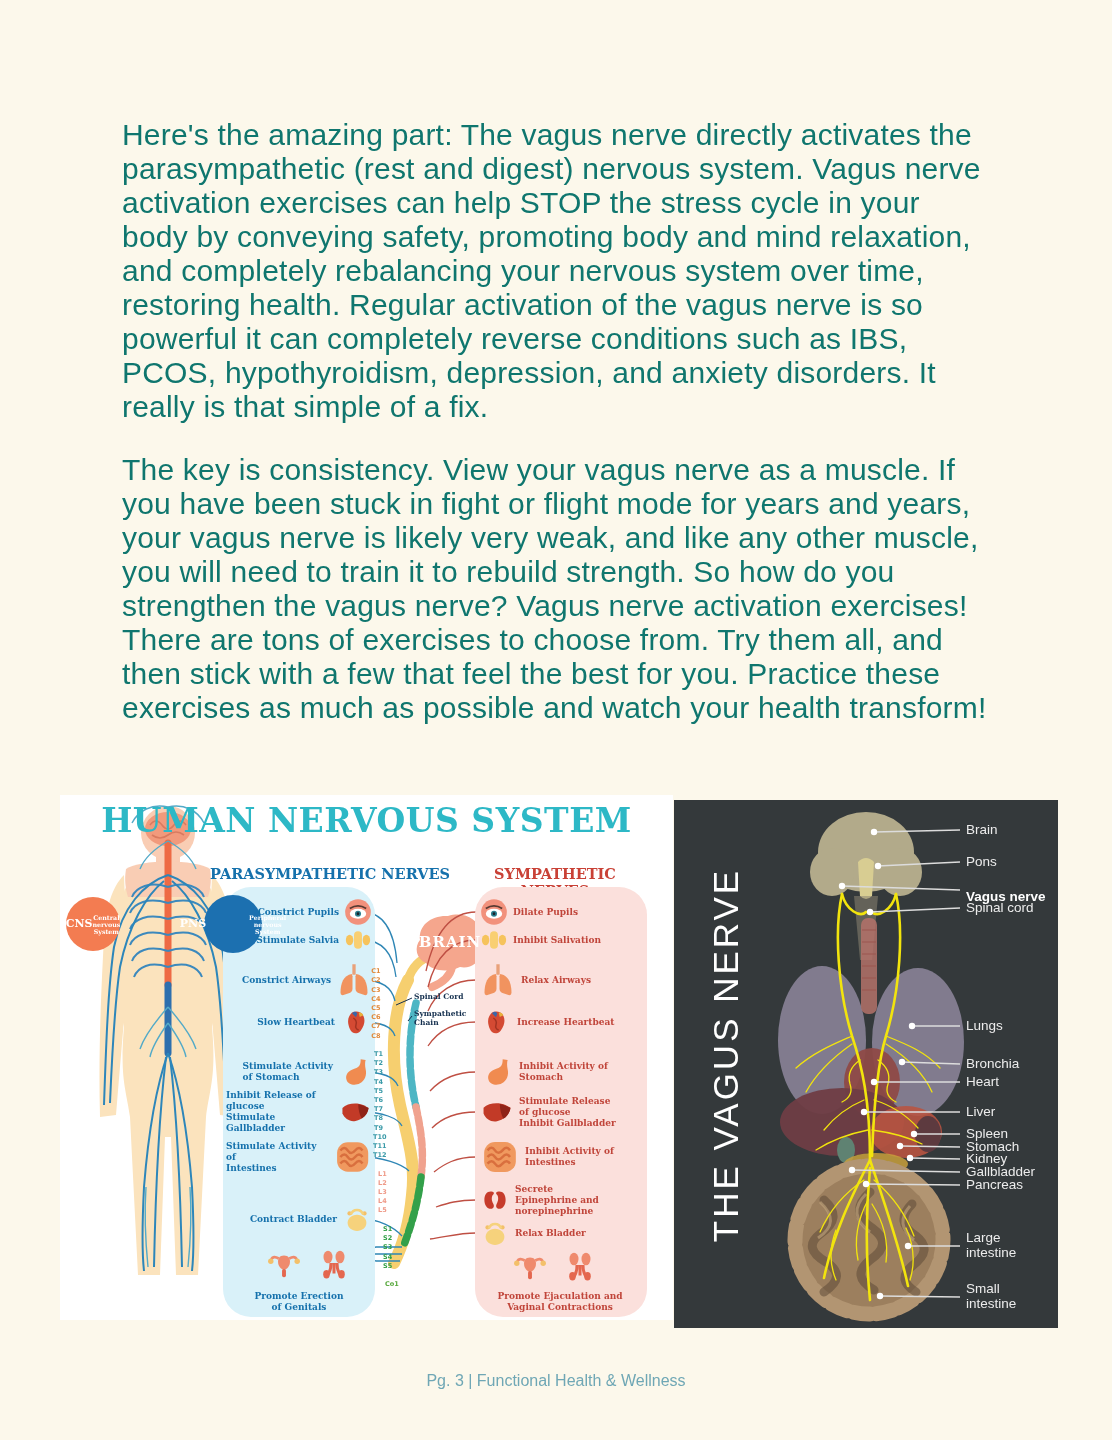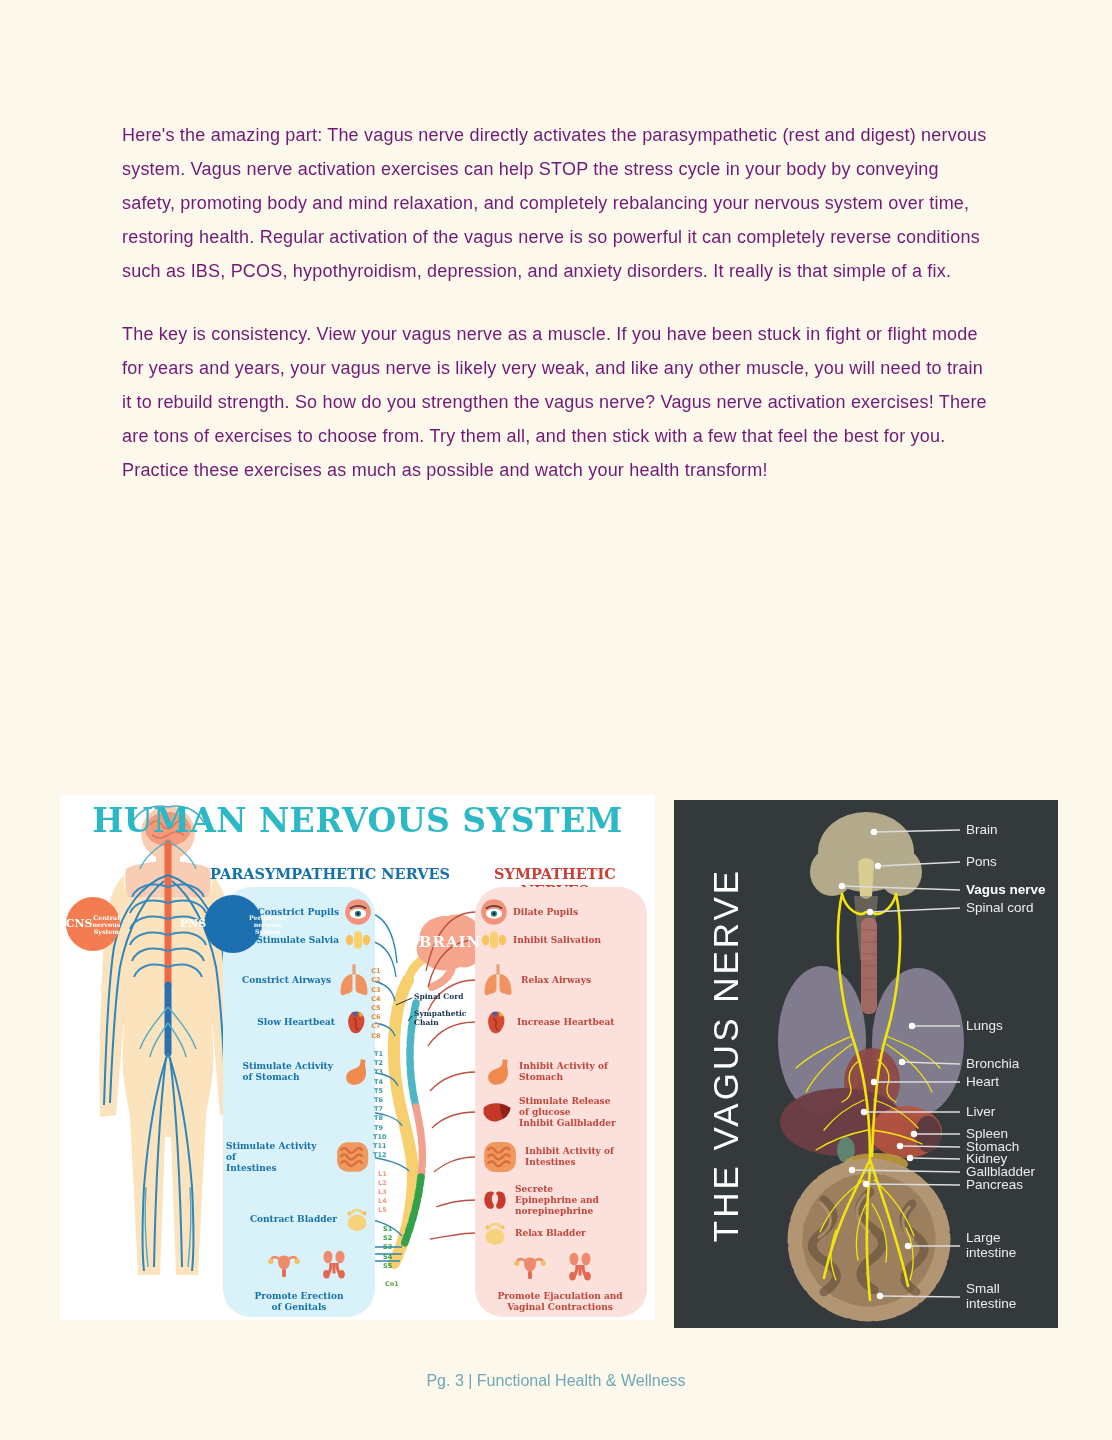--- a/index.html
+++ b/index.html
@@ -1,24 +1,24 @@
 <!DOCTYPE html>
 <html><head>
 <meta charset="utf-8">
 <style>
   html,body{margin:0;padding:0;}
   body{width:1112px;height:1440px;background:#fcf8eb;position:relative;overflow:hidden;
        font-family:"Liberation Sans",sans-serif;}
   .content{position:absolute;left:122px;top:118px;width:872px;}
-  .para{font-size:18px;line-height:34px;color:#701a75;letter-spacing:.2px;margin:0 0 29px 0;}
+  .para{font-size:30px;line-height:34px;color:#0f766e;letter-spacing:.2px;margin:0 0 29px 0;}
   .footer{position:absolute;left:0;top:1372px;width:1112px;text-align:center;
           font-size:16px;color:#6fa7b5;}
 
   
-  .fig-ns{position:absolute;left:60px;top:795px;width:595px;height:525px;background:#ffffff;}
+  .fig-ns{position:absolute;left:60px;top:795px;width:595px;height:525px;background:#ffffff;padding-left:18px;}
   .ns-title{position:absolute;left:0;top:6px;width:100%;text-align:center;
             font-family:"DejaVu Serif",serif;font-weight:900;font-size:33px;color:#2db8c6;letter-spacing:.5px;}
   .colhead{position:absolute;top:70px;text-align:center;font-family:"DejaVu Serif",serif;
            font-weight:bold;font-size:14.5px;}
   .colhead.para-h{left:150px;width:240px;color:#1571ac;}
   .colhead.symp-h{left:400px;width:190px;color:#c94136;}
   .panel{position:absolute;top:92px;height:430px;border-radius:28px;}
   .panel.blue{left:163px;width:152px;background:#d9f1f9;}
   .panel.pink{left:415px;width:172px;background:#fbe0dc;}
   .bgsvg{position:absolute;left:0;top:0;}
@@ -50,21 +50,21 @@
   .vc{color:#e08a3c;}.vt{color:#3a9aa8;margin-left:5px;}.vl{color:#ef9a88;margin-left:10px;}
   .vs{color:#2f9e44;margin-left:15px;}.vco{color:#57a83c;margin-left:17px;}
 
   
   .fig-v{position:absolute;left:674px;top:800px;width:384px;height:528px;background:#34393b;}
   .vtitle{position:absolute;left:-148px;top:227px;width:400px;height:56px;transform:rotate(-90deg);
           display:flex;align-items:center;justify-content:center;color:#fff;
           font-size:35px;letter-spacing:3px;}
   .vlab{position:absolute;left:292px;transform:translateY(-50%);font-size:13.5px;color:#ececec;
         line-height:1.1;white-space:pre-line;}
-  .vlab.bold{font-weight:bold;color:#fff;}
+  .vlab.bold{font-weight:bold;color:#fff;margin-top:7px;}
 </style>
 </head>
 <body>
 
 <svg width="0" height="0" style="position:absolute">
   <defs>
     <symbol id="i-eye" viewBox="0 0 24 24">
       <circle cx="12" cy="12" r="11" fill="#f2917c"></circle>
       <ellipse cx="12" cy="13.5" rx="7" ry="4.2" fill="#fff"></ellipse>
       <circle cx="12" cy="13.5" r="2.6" fill="#2b7f8f"></circle>
@@ -259,20 +259,28 @@
     <div class="lbl b">Slow Heartbeat</div>
     <svg width="32" height="32">
         <use href="#i-heart"></use>
       </svg>
   </div>
   <div class="brow" style="top:277px">
     <div class="lbl b">Stimulate Activity
 of Stomach</div>
     <svg width="34" height="34">
         <use href="#i-stomach"></use>
+      </svg>
+  </div>
+  <div class="brow" style="top:317px">
+    <div class="lbl b">Inhibit Release of
+glucose
+Stimulate Gallbladder</div>
+    <svg width="34" height="34">
+        <use href="#i-liver"></use>
       </svg>
   </div>
   <div class="brow" style="top:362px">
     <div class="lbl b">Stimulate Activity of
 Intestines</div>
     <svg width="40" height="40">
         <use href="#i-intestine"></use>
       </svg>
   </div>
   <div class="brow" style="top:424px">

